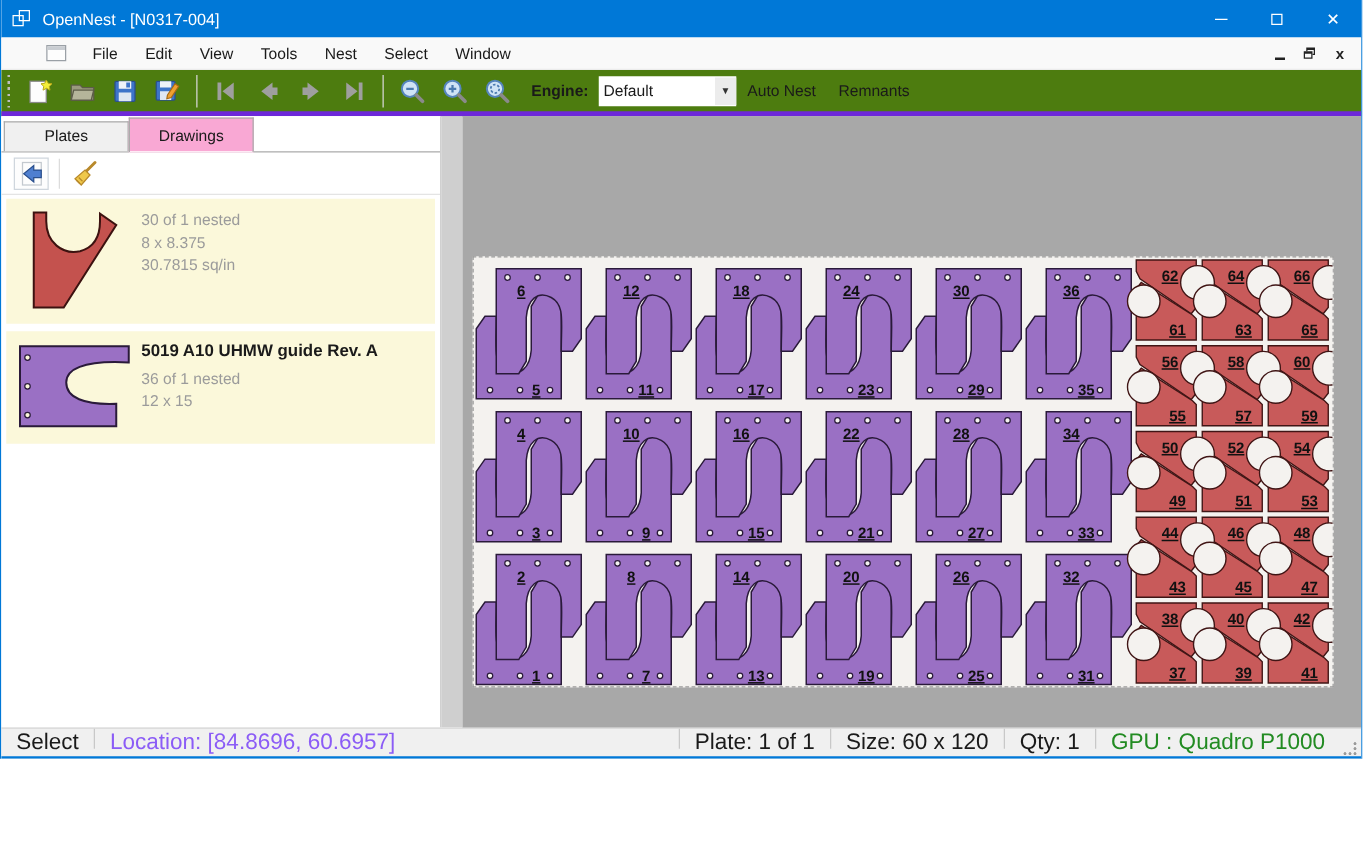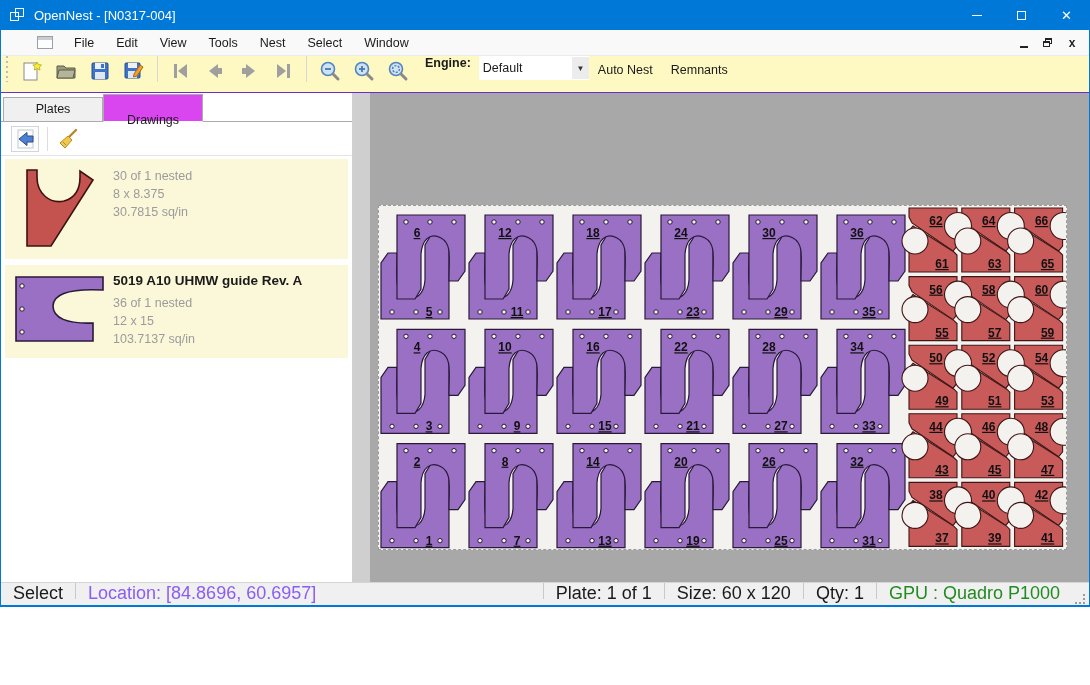--- a/index.html
+++ b/index.html
@@ -28,38 +28,38 @@
   .menu-item { padding:0 11px; height:26px; display:flex; align-items:center; cursor:default; }
   .mdi-btns { display:flex; align-items:center; margin-right:6px; gap:2px; }
   .mdi-btn { width:22px; height:18px; display:flex; align-items:center; justify-content:center; color:#222; font-weight:bold; }
   .mdi-min { width:8px; height:2px; background:#222; display:block; margin-top:8px; }
   .mdi-restore { position:relative; width:10px; height:10px; }
   .mdi-restore .r1 { position:absolute; width:7px; height:6px; border:1px solid #222; border-top-width:2px; left:2px; top:0; }
   .mdi-restore .r2 { position:absolute; width:7px; height:6px; border:1px solid #222; border-top-width:2px; left:0; top:3px; background:#f9f9f9; }
   .mdi-x { font-size:12px; line-height:1; }
 
   
-  .toolbar { height:37px; background:#fef9c3; display:flex; border-bottom:1px solid #6d28d9; flex:0 0 auto; }
+  .toolbar { height:37px; background:#4d7c0f; display:flex; align-items:center; border-bottom:4px solid #6d28d9; flex:0 0 auto; }
   .grip { width:5px; height:26px; margin:0 6px 0 3px;
           background:repeating-linear-gradient(to bottom,#bdbdbd 0 2px,transparent 2px 5px);
           background-size:2px 100%; background-repeat:no-repeat; background-position:center; }
   .tool-btn { width:30px; height:30px; display:flex; align-items:center; justify-content:center; margin:0 2px; }
   .tool-sep { width:1px; height:26px; background:#d6d6d6; margin:0 6px; }
   .engine-label { font-weight:bold; margin:0 8px 0 10px; }
   .engine-combo { display:flex; align-items:center; width:110px; height:24px; background:#fff; }
   .engine-value { flex:1; padding-left:4px; }
   .combo-arrow { width:17px; height:22px; background:#ececec; display:flex; align-items:center; justify-content:center; font-size:8px; color:#333; }
   .txt-btn { padding:0 9px; height:28px; display:flex; align-items:center; }
 
   
   .content { flex:1; display:flex; min-height:0; }
   .left-panel { width:352px; background:#fff; display:flex; flex-direction:column; border-right:1px solid #d0d0d0; }
   .tabstrip { display:flex; align-items:flex-end; height:29px; padding-left:2px; border-bottom:1px solid #ababab; background:#fff; }
   .tab { width:100px; text-align:center; padding:4px 0 5px; border:1px solid #ababab; border-bottom:none; background:#f0f0f0; height:24px; }
-  .tab.active { background:#d946ef; height:28px; padding-top:18px; border-bottom:1px solid #fff; margin-bottom:-1px; position:relative; }
+  .tab.active { background:#f9a8d4; height:28px; padding-top:7px; border-bottom:1px solid #fff; margin-bottom:-1px; position:relative; }
   .panel-tools { height:34px; display:flex; align-items:center; padding-left:10px; border-bottom:1px solid #e4e4e4; }
   .panel-tool-btn { width:28px; height:26px; display:flex; align-items:center; justify-content:center; border:1px solid #cfd6dd; background:#fdfdfd; margin-right:6px; }
   .panel-tool-sep { width:1px; height:24px; background:#dcdcdc; margin:0 6px 0 2px; }
   .drawing-list { padding:3px 4px; }
   .drawing-item { display:flex; background:#fbf8da; padding:8px 6px 10px 8px; }
   .thumb-box { width:100px; flex:0 0 auto; display:flex; align-items:flex-start; }
   .d-title { font-weight:bold; font-size:13.5px; margin-bottom:6px; }
   .d-line { color:#9b9b9b; font-size:12.5px; line-height:18px; }
 
   .splitter { width:17px; background:#cfcfcf; }
@@ -268,21 +268,20 @@
               <path d="M3,4 L90,4 L90,17 C52,15 40,23 40,33 C40,45 54,51 80,50 L80,68 L3,68 Z" stroke="#2a1a3a" stroke-width="1.6" fill="#9a70c4"></path>
               <circle cx="9" cy="13" r="2.2" fill="#fbf8da" stroke="#2a1a3a"></circle>
               <circle cx="9" cy="36" r="2.2" fill="#fbf8da" stroke="#2a1a3a"></circle>
               <circle cx="9" cy="59" r="2.2" fill="#fbf8da" stroke="#2a1a3a"></circle>
             </svg>
           </div>
           <div class="d-text">
             <div class="d-title">5019 A10 UHMW guide Rev. A</div>
             <div class="d-line">36 of 1 nested</div>
             <div class="d-line">12 x 15</div>
-            <div class="d-line">103.7137 sq/in</div>
           </div>
         </div>
       </div>
     </div>
 
     <div class="splitter"></div>
 
     <div class="canvas">
       <div class="plate">
         <svg id="plate-svg" width="687" height="343" viewBox="0 0 687 343">

